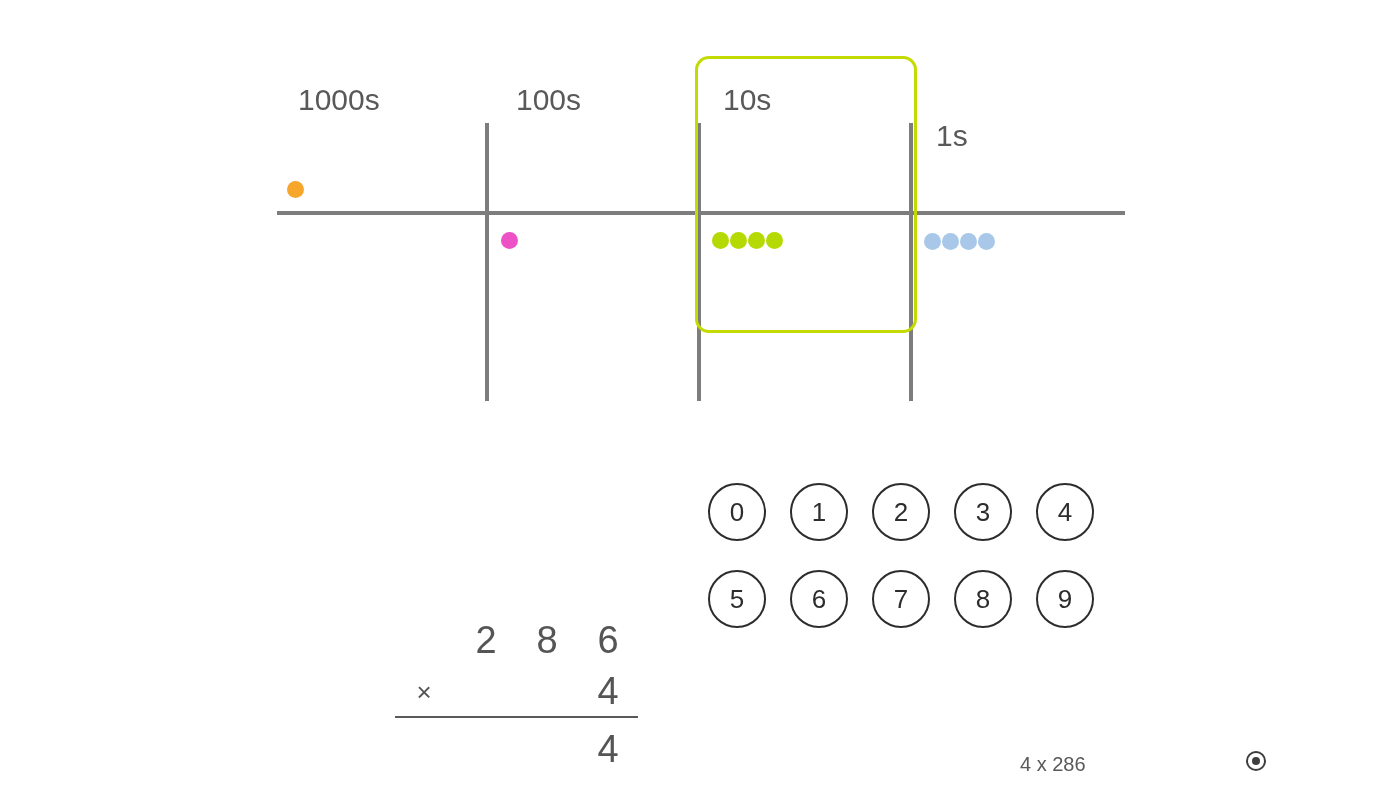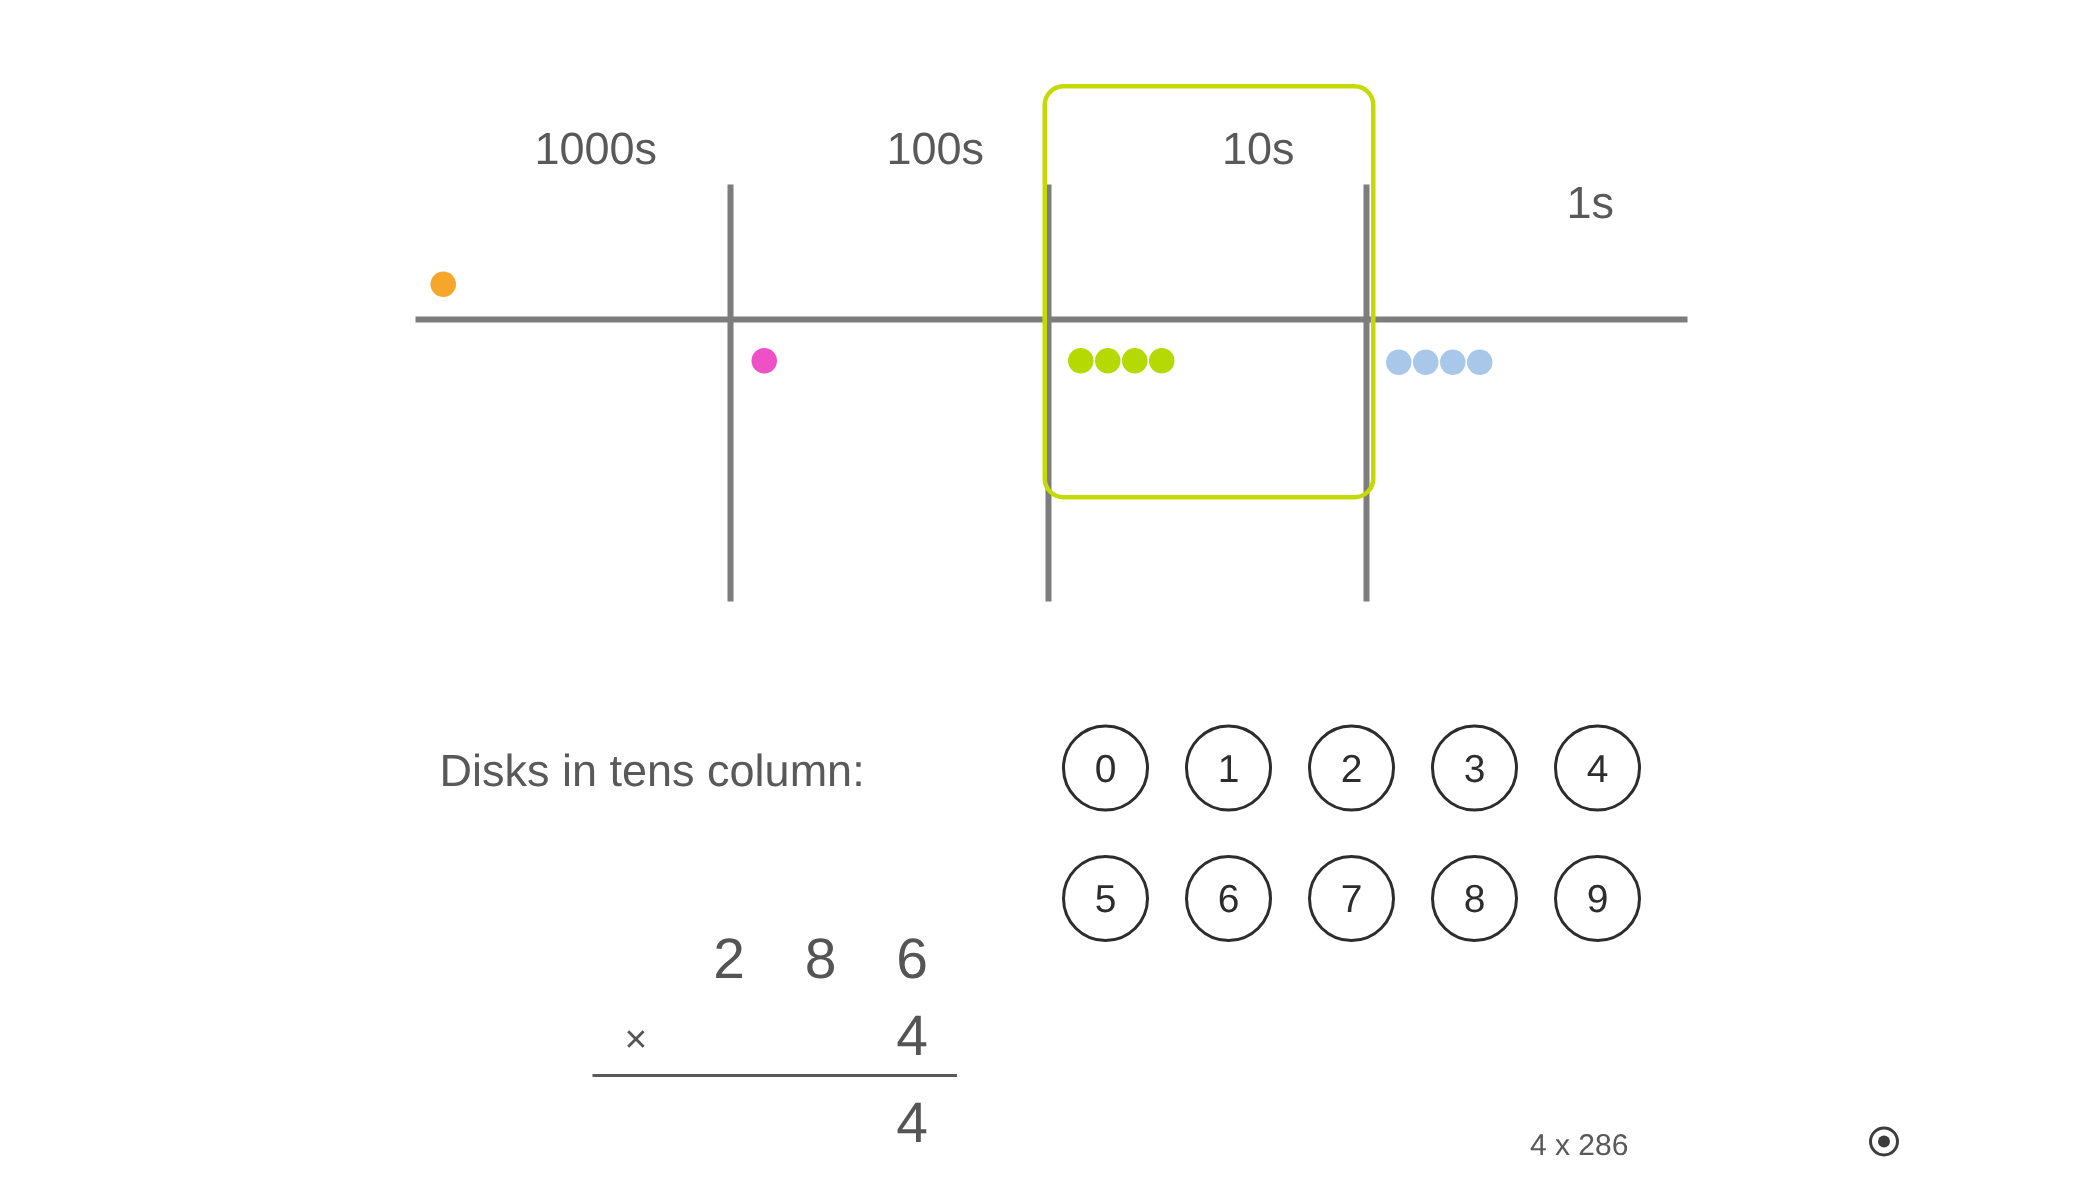--- a/index.html
+++ b/index.html
@@ -6,21 +6,21 @@
   html, body { background: #ffffff; }
   body {
     font-family: "Liberation Sans", "DejaVu Sans", sans-serif;
     width: 1399px; height: 787px; position: relative; overflow: hidden;
   }
   .stage { position: absolute; inset: 0; width: 1399px; height: 787px; background: #fff; }
 
   
   .col-label {
     position: absolute; top: 82px; width: 140px; height: 36px;
-    text-align: right; font-size: 30px; line-height: 36px; color: #595959;
+    text-align: left; font-size: 30px; line-height: 36px; color: #595959;
   }
   .lbl-1000s { left: 298px; }
   .lbl-100s  { left: 516px; }
   .lbl-10s   { left: 723px; }
   .lbl-1s    { left: 936px; margin-top: 36px; }
 
   .h-line { position: absolute; left: 277px; top: 211px; width: 848px; height: 4px; background: #7d7d7d; }
   .v-line { position: absolute; top: 123px; width: 4px; height: 278px; background: #7d7d7d; }
   .v-line-1 { left: 485px; }
   .v-line-2 { left: 697px; }
@@ -117,21 +117,20 @@
         <span class="disk" style="background: rgb(181, 217, 2);"></span>
       </div>
     <div class="disk-row disks-1s">
         <span class="disk" style="background: rgb(169, 200, 233);"></span>
         <span class="disk" style="background: rgb(169, 200, 233);"></span>
         <span class="disk" style="background: rgb(169, 200, 233);"></span>
         <span class="disk" style="background: rgb(169, 200, 233);"></span>
       </div>
   </div>
 
-  <div class="prompt">Disks in tens column:</div>
 
   <div class="number-pad">
     <div class="num-btn">0</div>
     <div class="num-btn">1</div>
     <div class="num-btn">2</div>
     <div class="num-btn">3</div>
     <div class="num-btn">4</div>
     <div class="num-btn">5</div>
     <div class="num-btn">6</div>
     <div class="num-btn">7</div>

